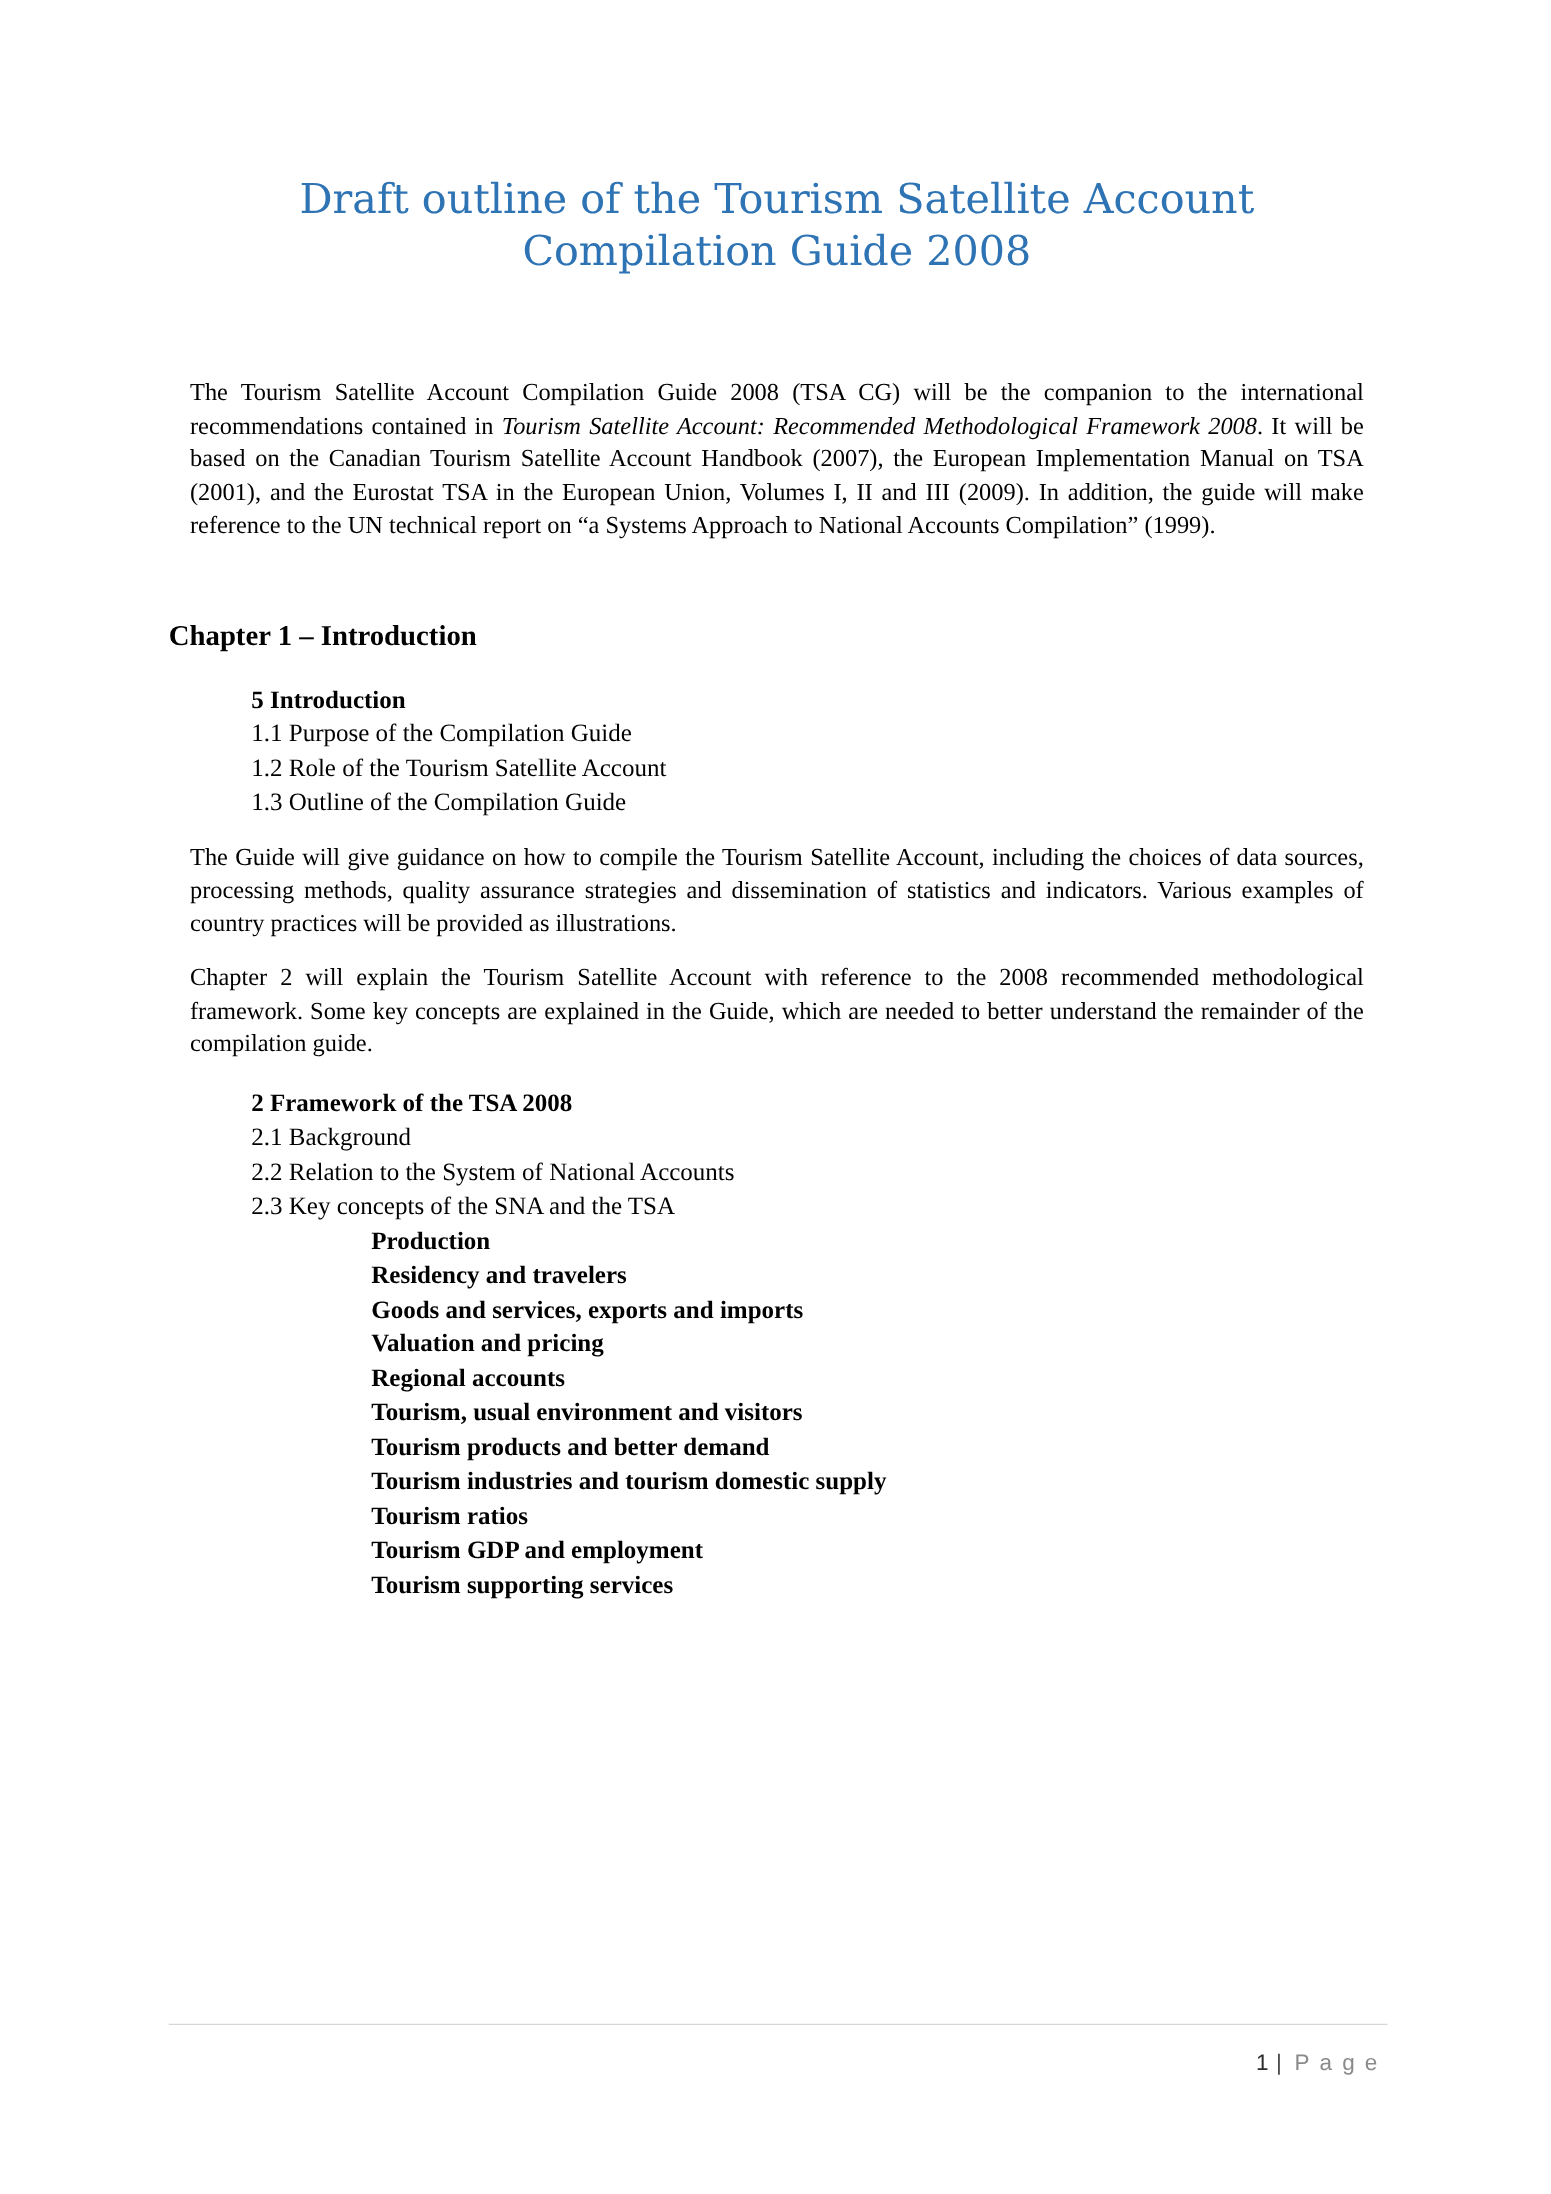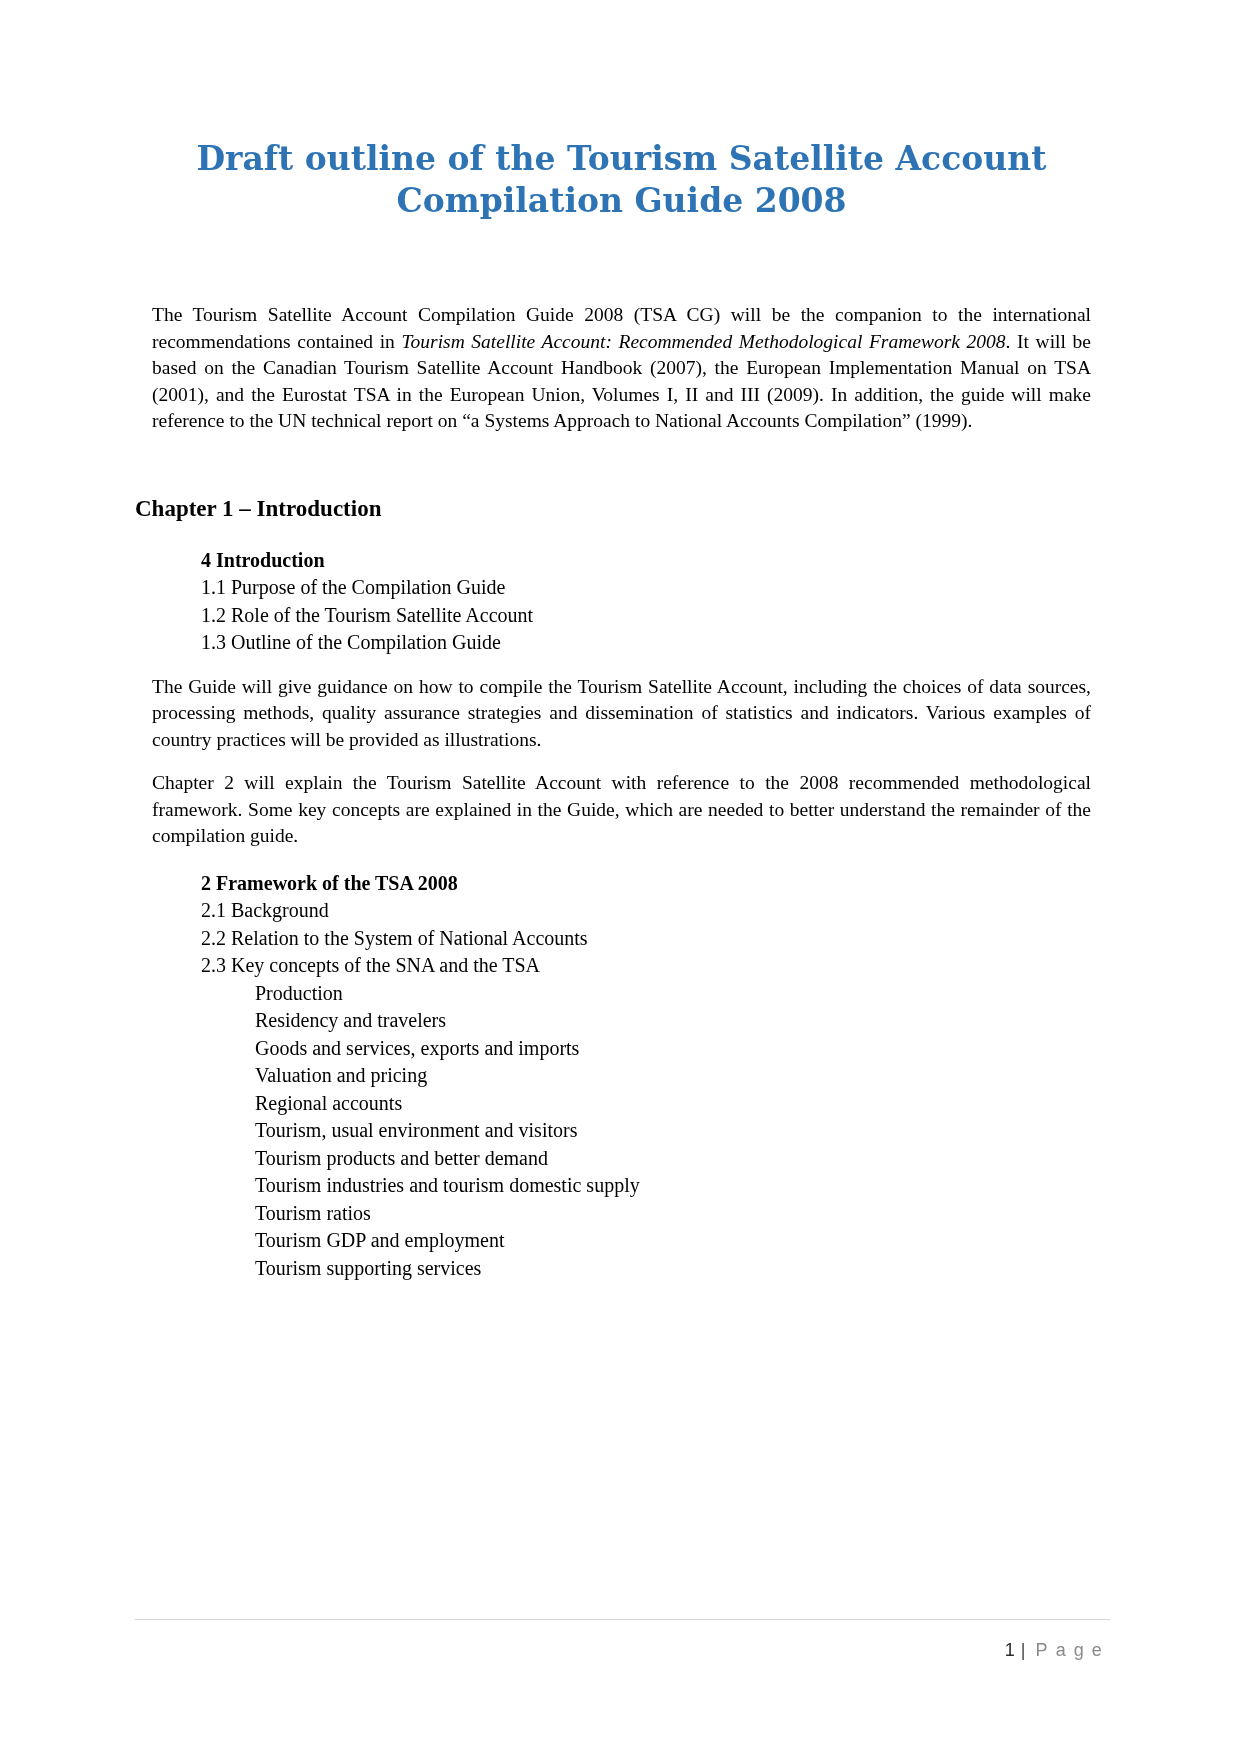--- a/index.html
+++ b/index.html
@@ -13,21 +13,21 @@
     padding: 138px 133px 0 135px;
     font-family: "Liberation Serif", serif;
     color: #000000;
     overflow: hidden;
   }
   .doc-title {
     text-align: center;
     color: #2E74B5;
     font-size: 33px;
     line-height: 42px;
-    font-weight: bold;
+    font-weight: normal;
     margin: 0 0 80px 0;
     font-family: "DejaVu Serif", "Liberation Serif", serif;
   }
   .doc-title .t-line { display: block; }
   p.body {
     font-size: 19.5px;
     line-height: 26.5px;
     text-align: justify;
     text-justify: inter-word;
     margin: 17px;
@@ -38,21 +38,21 @@
     font-weight: bold;
     margin: 60px 0 24px 0;
     line-height: 28px;
   }
   .outline {
     margin: 20px 0 0 66px;
     font-size: 20px;
     line-height: 27.5px;
   }
   .outline .o-head { font-weight: bold; }
-  .outline .o-item.l2 { margin-left: 54px; }
+  .outline .o-item.l2 { margin-left: 96px; font-weight: bold; }
   .after-outline { margin-top: 36px; }
   .footer {
     position: absolute;
     left: 135px;
     right: 131px;
     top: 1619px;
     border-top: 1px solid #d7d7d7;
     padding-top: 20px;
     text-align: right;
     font-family: "Liberation Sans", sans-serif;
@@ -73,21 +73,21 @@
       <span class="t-line">Draft outline of the Tourism Satellite Account</span>
       <span class="t-line">Compilation Guide 2008</span>
     </h1>
 
   <p class="body"><span>The Tourism Satellite Account Compilation Guide 2008 (TSA CG) will be the companion to the international recommendations contained in </span><span class="it">Tourism Satellite Account: Recommended Methodological Framework 2008</span><span>. It will be based on the Canadian Tourism Satellite Account Handbook (2007), the European Implementation Manual on TSA (2001), and the Eurostat TSA in the European Union, Volumes I, II and III (2009). In addition, the guide will make reference to the UN technical report on “a Systems Approach to National Accounts Compilation” (1999).</span></p>
 
   <h2 class="chapter">Chapter 1 – Introduction</h2>
 
 
   <div class="outline">
-    <div class="o-head">4 Introduction</div>
+    <div class="o-head">5 Introduction</div>
     <div class="o-item l1">1.1 Purpose of the Compilation Guide</div>
     <div class="o-item l1">1.2 Role of the Tourism Satellite Account</div>
     <div class="o-item l1">1.3 Outline of the Compilation Guide</div>
   </div>
 
   <p class="body after-outline">The Guide will give guidance on how to compile the Tourism Satellite Account, including the choices of data sources, processing methods, quality assurance strategies and dissemination of statistics and indicators. Various examples of country practices will be provided as illustrations.</p>
 
 
   <p class="body">Chapter 2 will explain the Tourism Satellite Account with reference to the 2008 recommended methodological framework. Some key concepts are explained in the Guide, which are needed to better understand the remainder of the compilation guide.</p>
 

